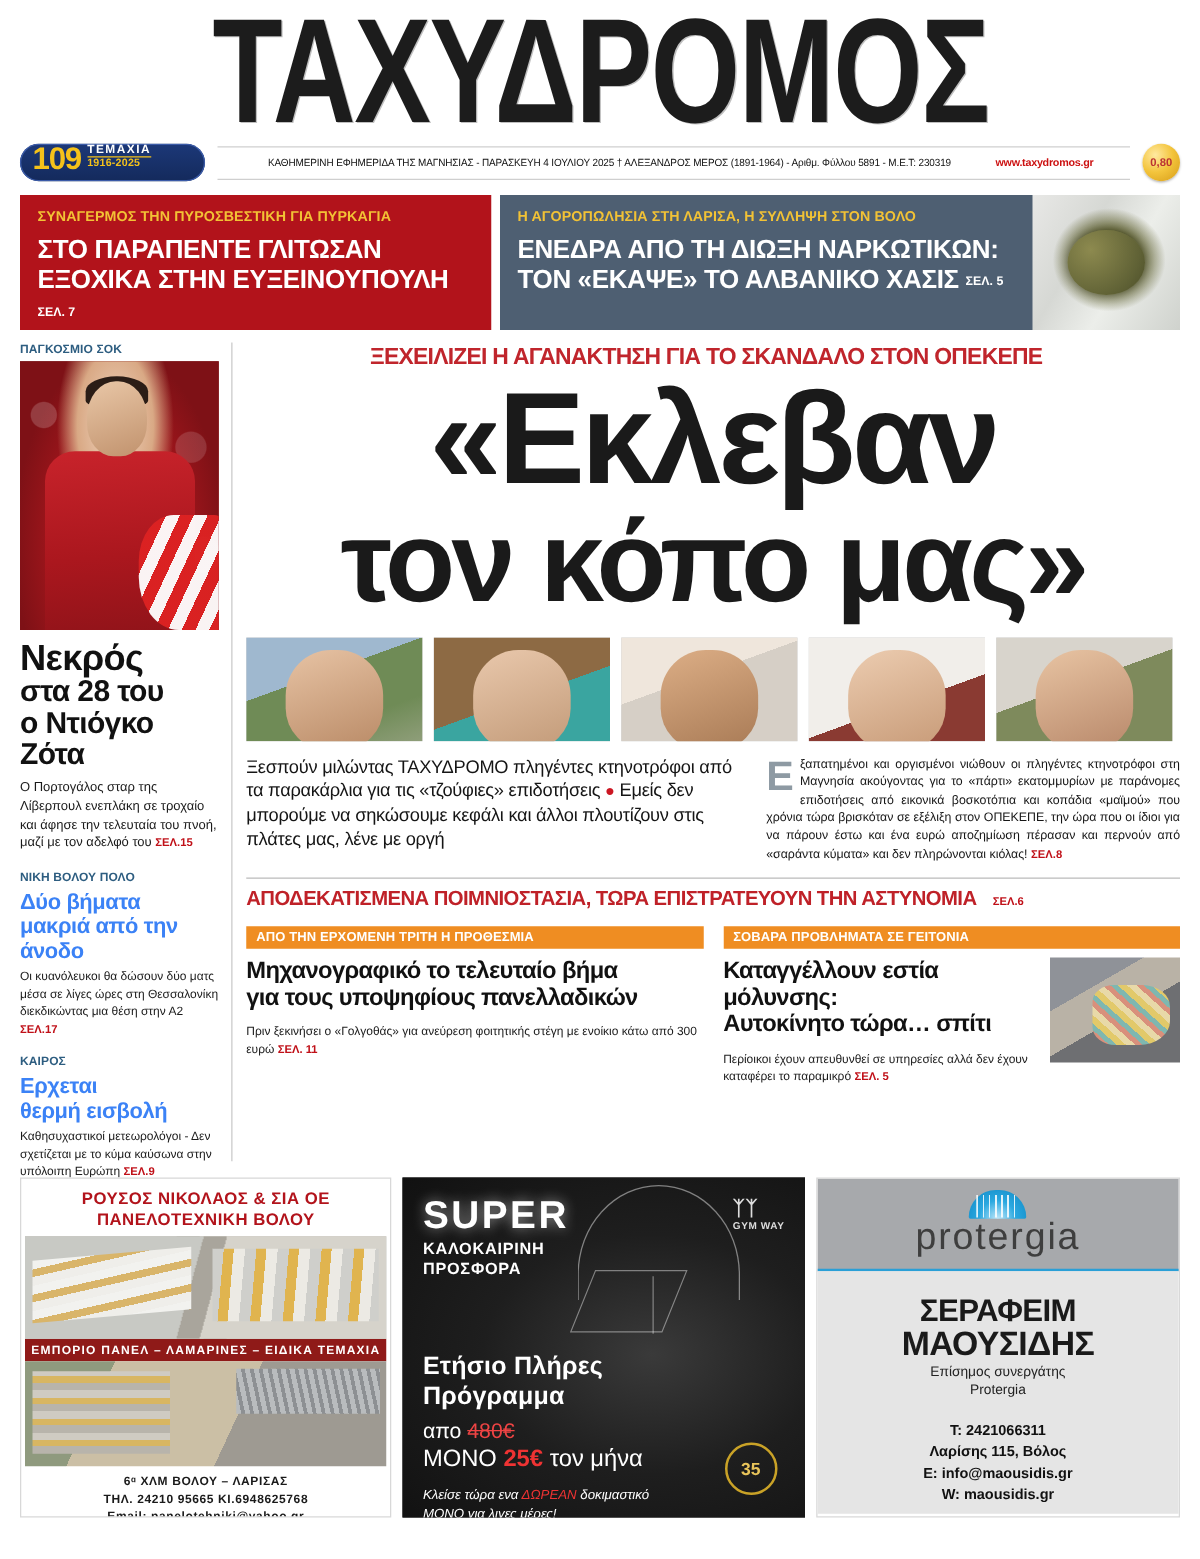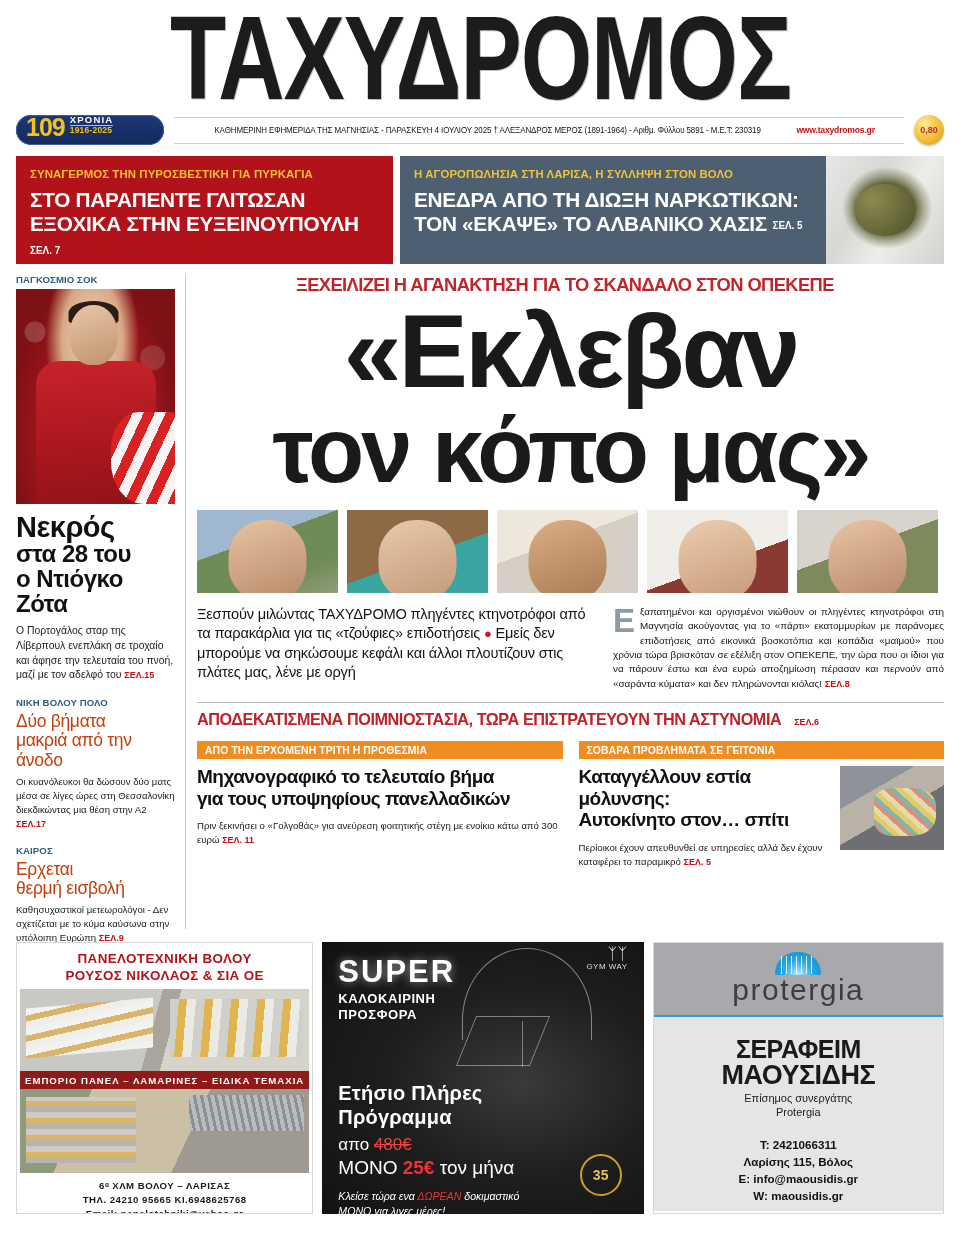--- a/index.html
+++ b/index.html
@@ -195,21 +195,21 @@
     margin-top: 8px;
   }
   .sb-headline .l2 { font-size: 24px; display: block; }
   .sb-body {
     font-size: 10.4px; color: #1a1a1a; line-height: 1.42;
     margin-top: 7px;
   }
   .pg-ref { font-size: 9px; font-weight: bold; color: #c01018; white-space: nowrap; }
   .sb-item { margin-top: 14px; }
   .sb-item-title {
-    font-size: 17.5px; font-weight: normal; color: #c2410c;
+    font-size: 17.5px; font-weight: bold; color: #3b82f6;
     line-height: 1.1; letter-spacing: -0.3px;
   }
   .sb-item-body {
     font-size: 9.6px; color: #1a1a1a; line-height: 1.45; margin-top: 5px;
   }
 
   
   .lead-kicker {
     font-size: 18.6px; font-weight: bold; color: #c0252c;
     letter-spacing: -0.6px; white-space: nowrap;
@@ -375,23 +375,23 @@
   .ad2 .super {
     font-size: 31px; font-weight: bold; letter-spacing: 2px;
     text-shadow: 0 0 10px rgba(255,255,255,0.55);
     line-height: 1;
   }
   .ad2 .sub {
     font-size: 13px; font-weight: bold; letter-spacing: 0.6px;
     line-height: 1.22; margin-top: 4px;
   }
   .ad2 .logo {
-    position: absolute; right: 16px; top: 4px;
-    font-size: 8px; font-weight: normal; letter-spacing: 0.5px;
-    text-align: right; color: #ddd;
+    position: absolute; right: 16px; top: 18px;
+    font-size: 8px; font-weight: bold; letter-spacing: 0.5px;
+    text-align: left; color: #ddd;
   }
   .ad2 .logo .glyph { display: block; font-size: 16px; line-height: 1; }
   .ad2 .umbrella {
     position: absolute; right: 52px; top: 6px; width: 130px; height: 92px;
     border: 1.2px solid rgba(255,255,255,0.45);
     border-radius: 50% 50% 0 0 / 78% 78% 0 0;
     border-bottom: none;
   }
   .ad2 .umbrella::after {
     content:""; position:absolute; left:46%; top:72px; width:1.2px; height:46px;
@@ -466,21 +466,21 @@
 <body>
 
 <div class="masthead">
   <div class="masthead-title">ΤΑΧΥΔΡΟΜΟΣ</div>
 </div>
 
 <div class="infobar">
   <div class="badge-109">
     <div class="badge-num">109</div>
     <div class="badge-right">
-      <div class="badge-years">ΧΡΟΝΙΑ</div>
+      <div class="badge-years">ΤΕΜΑΧΙΑ</div>
       <div class="badge-range">1916-2025</div>
     </div>
   </div>
   <div class="infoline">
     <span class="meta">ΚΑΘΗΜΕΡΙΝΗ ΕΦΗΜΕΡΙΔΑ ΤΗΣ ΜΑΓΝΗΣΙΑΣ  -  ΠΑΡΑΣΚΕΥΗ  4 ΙΟΥΛΙΟΥ 2025   † ΑΛΕΞΑΝΔΡΟΣ ΜΕΡΟΣ (1891-1964) - Αριθμ. Φύλλου 5891 - Μ.Ε.Τ: 230319</span>
     <span class="site">www.taxydromos.gr</span>
   </div>
   <div class="price-coin">0,80</div>
 </div>
 
@@ -612,41 +612,41 @@
             </div>
           </div>
         </div>
       </div>
       <div class="sec">
         <div class="sec-kicker">ΣΟΒΑΡΑ ΠΡΟΒΛΗΜΑΤΑ ΣΕ ΓΕΙΤΟΝΙΑ</div>
         <div class="sec-body">
           <div class="sec-textwrap">
             <div class="sec-title">
               <span>Καταγγέλλουν εστία μόλυνσης:</span><br>
-              <span>Αυτοκίνητο στον… σπίτι</span>
+              <span>Αυτοκίνητο τώρα… σπίτι</span>
             </div>
             <div class="sec-sub">
               <span>Περίοικοι έχουν απευθυνθεί σε υπηρεσίες αλλά δεν έχουν καταφέρει το παραμικρό</span>
               <span class="pg-ref">ΣΕΛ. 5</span>
             </div>
           </div>
           <div class="sec-photo"></div>
         </div>
       </div>
     </div>
   </div>
 </div>
 
 <div class="ads">
 
   <div class="ad ad1">
     <div class="ad1-inner">
       <div class="ad1-head">
+        <span class="l">ΡΟΥΣΟΣ ΝΙΚΟΛΑΟΣ &amp; ΣΙΑ ΟΕ</span>
         <span class="l">ΠΑΝΕΛΟΤΕΧΝΙΚΗ ΒΟΛΟΥ</span>
-        <span class="l">ΡΟΥΣΟΣ ΝΙΚΟΛΑΟΣ &amp; ΣΙΑ ΟΕ</span>
       </div>
       <div class="ad1-img1"></div>
       <div class="ad1-strip">ΕΜΠΟΡΙΟ ΠΑΝΕΛ  –  ΛΑΜΑΡΙΝΕΣ  –  ΕΙΔΙΚΑ ΤΕΜΑΧΙΑ</div>
       <div class="ad1-img2"></div>
       <div class="ad1-foot">
         <span class="l">6ᵅ ΧΛΜ ΒΟΛΟΥ  –  ΛΑΡΙΣΑΣ</span>
         <span class="l">ΤΗΛ.  24210 95665  ΚΙ.6948625768</span>
         <span class="l">Email: panelotehniki@yahoo.gr</span>
       </div>
     </div>

